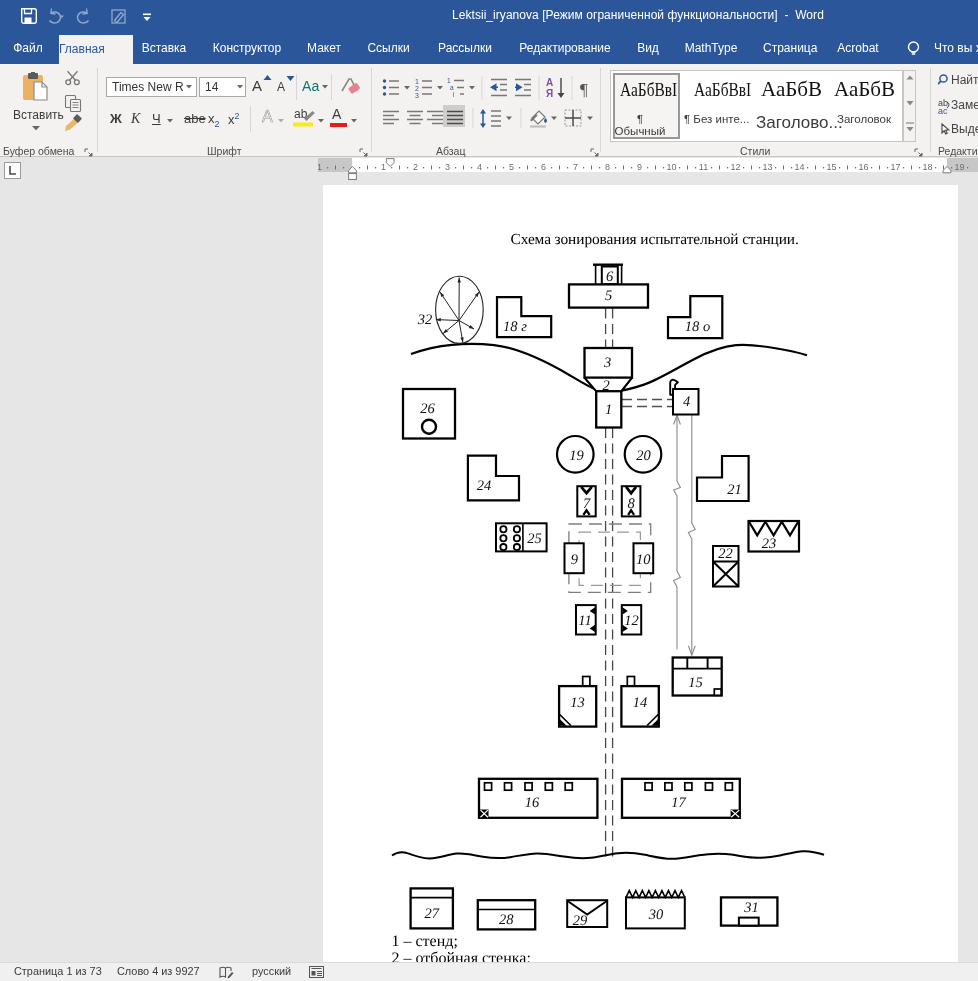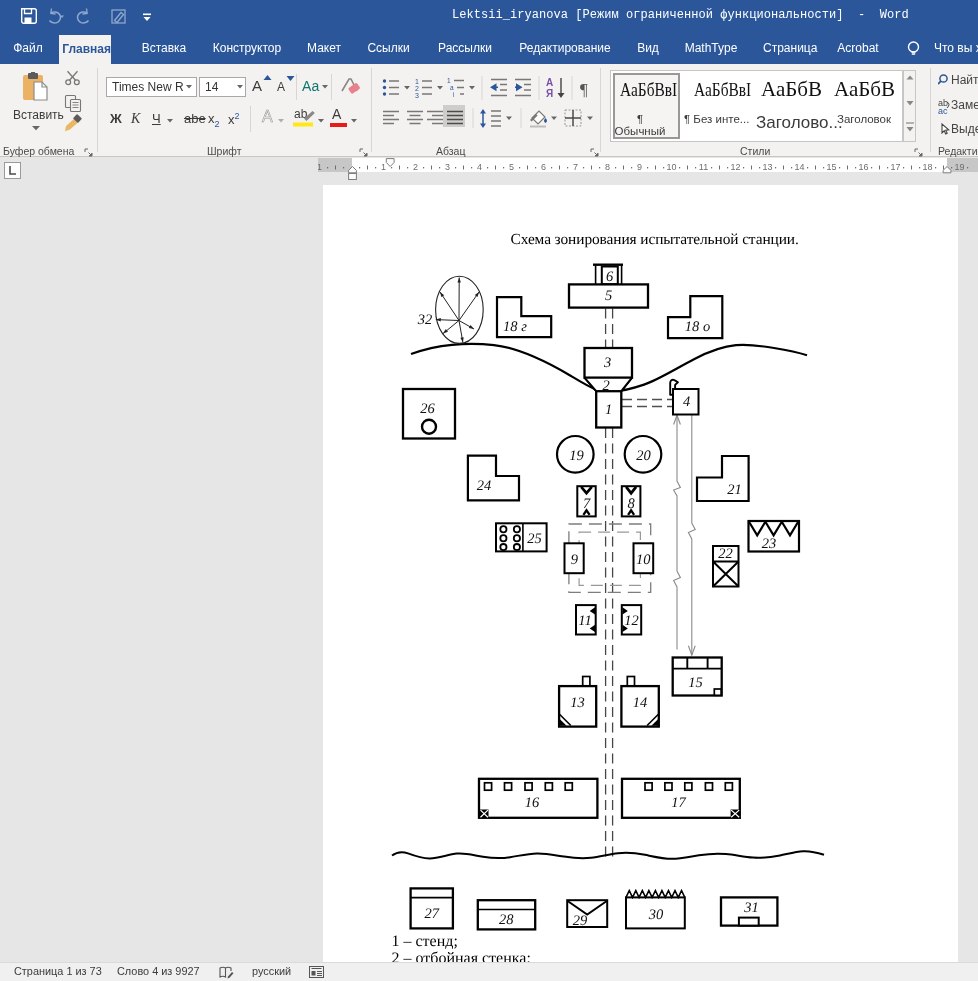--- a/index.html
+++ b/index.html
@@ -1,23 +1,23 @@
 <!DOCTYPE html>
 <html><head>
 <meta charset="utf-8">
 <style>
 *{margin:0;padding:0;box-sizing:border-box;}
 html,body{width:978px;height:981px;overflow:hidden;}
 body{font-family:"Liberation Sans",sans-serif;position:relative;background:#e6e6e6;}
 .abs{position:absolute;}
 
-#titlebar{left:0;top:0;width:978px;height:33px;background:#2b579a;color:#fff;font-family:Liberation Mono, monospace;}
+#titlebar{left:0;top:0;width:978px;height:33px;background:#2b579a;color:#fff;}
 #tabrow{left:0;top:33px;width:978px;height:31px;background:#2b579a;}
 .tab{position:absolute;top:0;height:31px;line-height:31px;color:#fff;font-size:12px;text-align:center;}
-#tab-active{position:absolute;left:59px;top:35px;width:52px;height:29px;background:#f3f2f1;color:#2b579a;font-size:12px;text-align:right;line-height:29px;font-weight:bold;}
+#tab-active{position:absolute;left:59px;top:35px;width:74px;height:29px;background:#f3f2f1;color:#2b579a;font-size:12px;text-align:left;line-height:29px;}
 
 #ribbon{left:0;top:64px;width:978px;height:93px;background:#f3f2f1;border-bottom:1px solid #c8c6c4;}
 .gsep{position:absolute;top:4px;width:1px;height:84px;background:#d8d6d4;}
 .glabel{position:absolute;top:81px;font-size:10.5px;color:#4c4a48;white-space:nowrap;}
 .launcher{position:absolute;top:84px;width:10px;height:10px;}
 .combo{position:absolute;background:#fff;border:1px solid #aaa8a6;font-size:12px;color:#333;}
 .btxt{position:absolute;font-size:12px;color:#444;white-space:nowrap;}
 
 #ruler{left:318px;top:158px;width:660px;height:14px;background:#c7c7c7;}
 #ruler .white{position:absolute;left:33.5px;top:0;width:595.5px;height:14px;background:#fff;}

